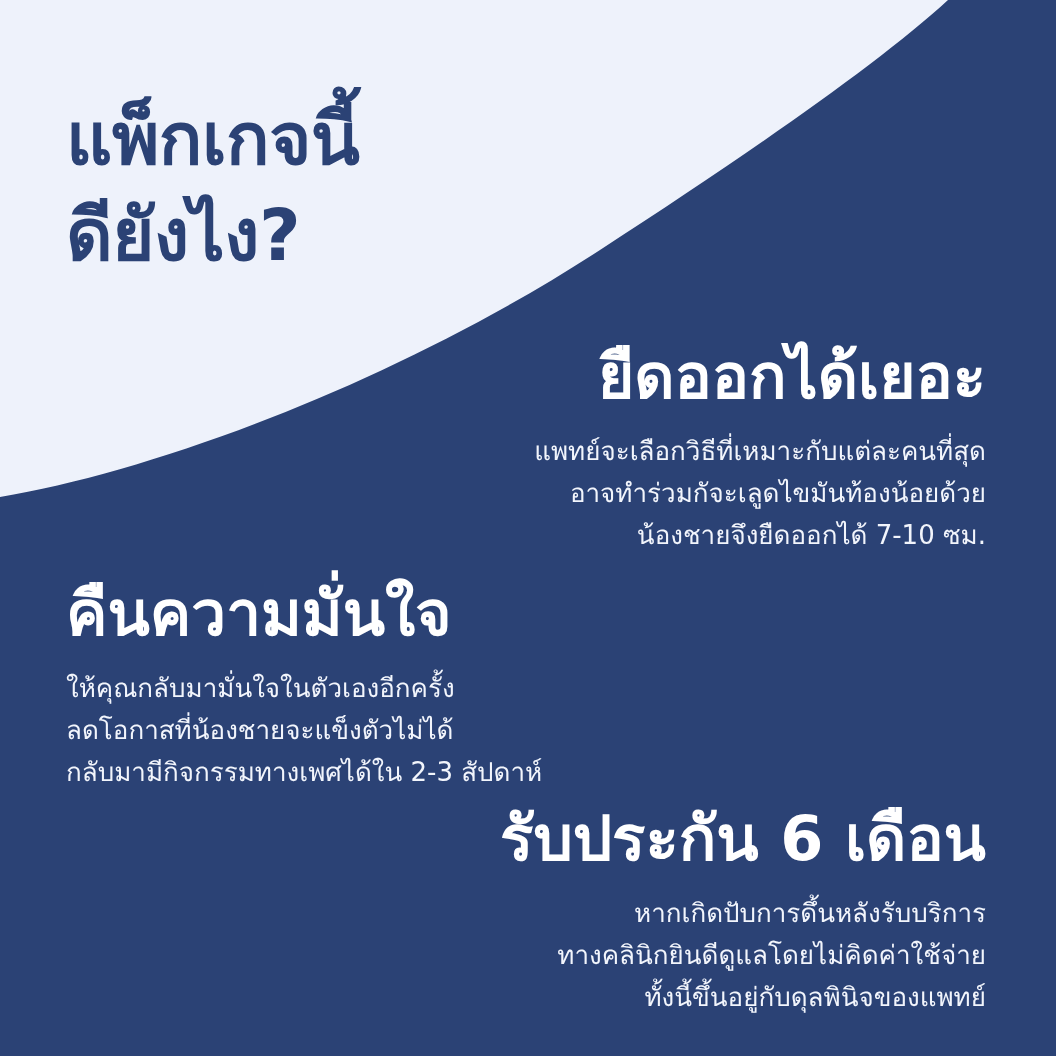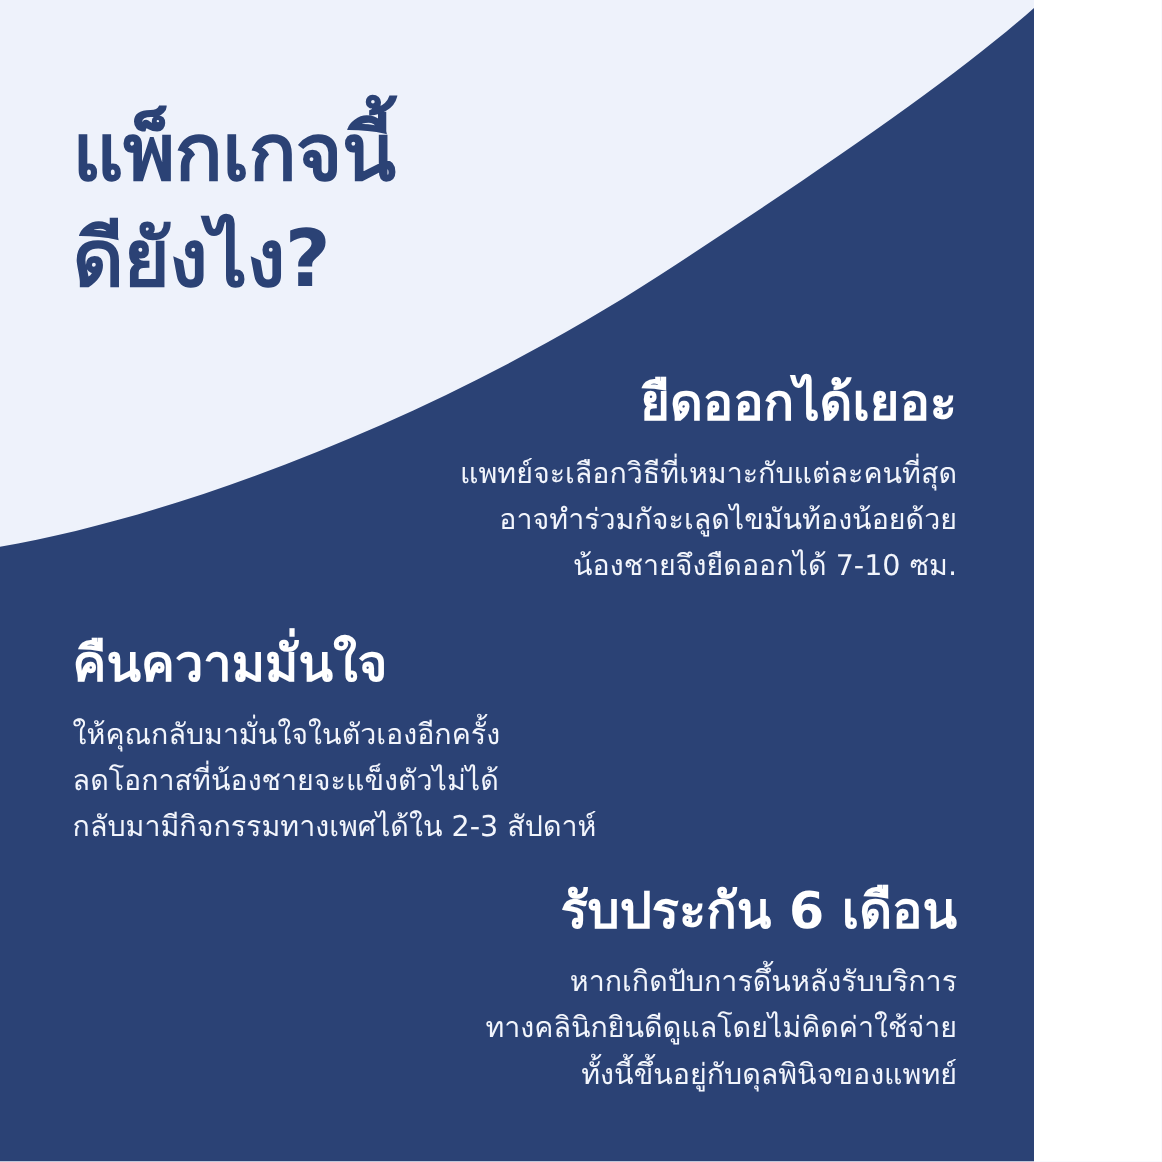--- a/index.html
+++ b/index.html
@@ -7,21 +7,21 @@
     padding: 0;
   }
   body {
     width: 1056px;
     height: 1056px;
     overflow: hidden;
     font-family: "DejaVu Sans", "Liberation Sans", sans-serif;
   }
   #poster {
     position: relative;
-    width: 940px;
+    width: 1056px;
     height: 1056px;
     background: #eef2fb;
     overflow: hidden;
   }
   #navy-shape {
     position: absolute;
     inset: 0;
     width: 1056px;
     height: 1056px;
   }
@@ -47,21 +47,21 @@
     white-space: nowrap;
   }
 
   
   .block {
     position: absolute;
     color: #ffffff;
   }
   .block .bt {
     font-weight: 700;
-    font-size: 46px;
+    font-size: 62px;
     line-height: 1.25;
     color: #ffffff;
     margin: 0 0 14px 0;
     white-space: nowrap;
   }
   .block .bl {
     font-size: 26px;
     line-height: 1.62;
     color: #f2f5fc;
     white-space: nowrap;

